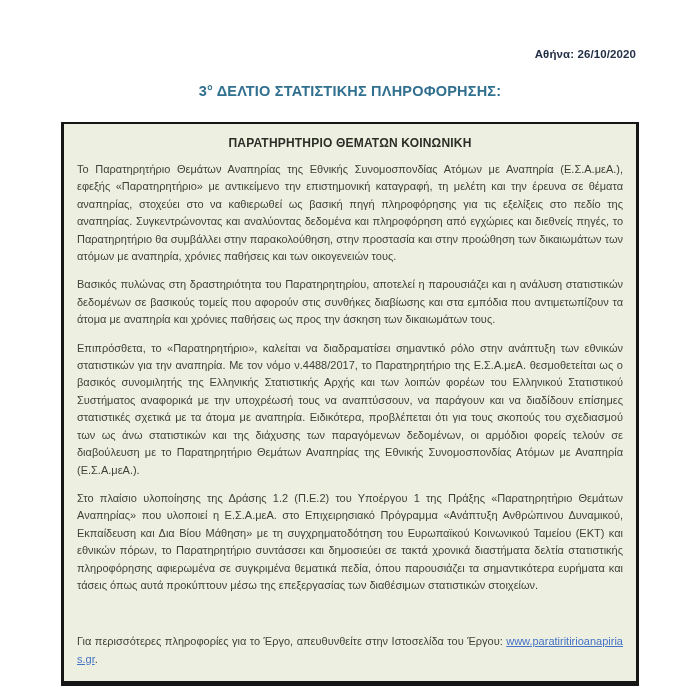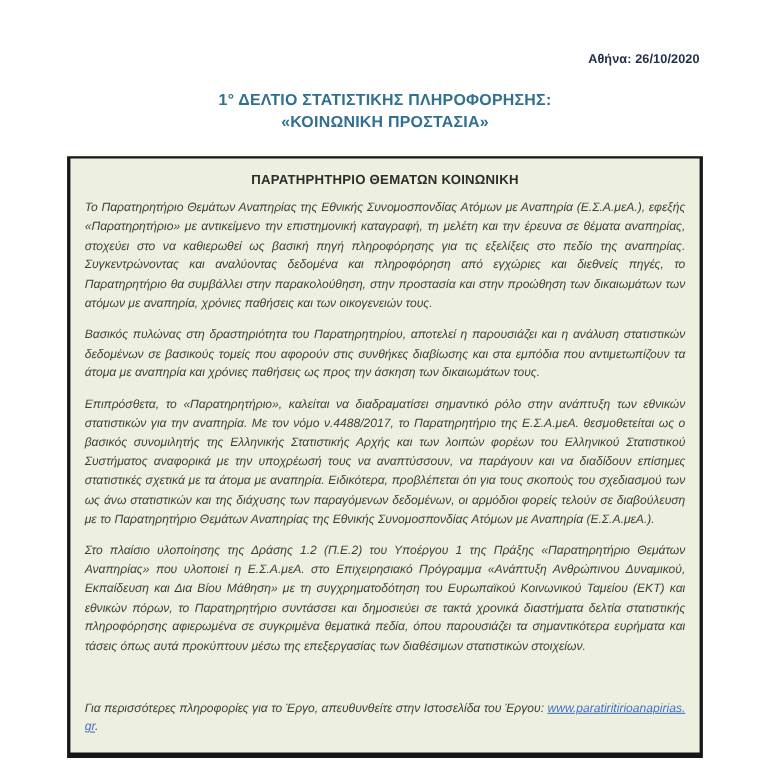--- a/index.html
+++ b/index.html
@@ -48,40 +48,38 @@
     color:#2B2E26;
     margin:3px 0 3px 0;
     letter-spacing:.2px;
   }
   .info-box p{
     font-size:11px;
     line-height:17.4px;
     text-align:justify;
     margin-top:11px;
     color:var(--body_text);
-    font-style:italic;
   }
   .info-box p:last-child{margin-bottom:2px;margin-top:39px;}
   a.site-link{
     color:var(--link);
     text-decoration:underline;
     cursor:pointer;
     word-break:break-all;
   }
 </style>
 </head>
 <body>
 
 <div class="page">
 
   <div class="date-line">Αθήνα: 26/10/2020</div>
 
   <div class="doc-title">
-    <div>1° ΔΕΛΤΙΟ ΣΤΑΤΙΣΤΙΚΗΣ ΠΛΗΡΟΦΟΡΗΣΗΣ:</div>
-    <div>«ΚΟΙΝΩΝΙΚΗ ΠΡΟΣΤΑΣΙΑ»</div>
+    <div>3° ΔΕΛΤΙΟ ΣΤΑΤΙΣΤΙΚΗΣ ΠΛΗΡΟΦΟΡΗΣΗΣ:</div>
   </div>
 
   <div class="info-box">
     <div class="box-header">ΠΑΡΑΤΗΡΗΤΗΡΙΟ ΘΕΜΑΤΩΝ ΚΟΙΝΩΝΙΚΗ</div>
 
     <p>Το Παρατηρητήριο Θεμάτων Αναπηρίας της Εθνικής Συνομοσπονδίας Ατόμων με Αναπηρία (Ε.Σ.Α.μεΑ.), εφεξής «Παρατηρητήριο» με αντικείμενο την επιστημονική καταγραφή, τη μελέτη και την έρευνα σε θέματα αναπηρίας, στοχεύει στο να καθιερωθεί ως βασική πηγή πληροφόρησης για τις εξελίξεις στο πεδίο της αναπηρίας. Συγκεντρώνοντας και αναλύοντας δεδομένα και πληροφόρηση από εγχώριες και διεθνείς πηγές, το Παρατηρητήριο θα συμβάλλει στην παρακολούθηση, στην προστασία και στην προώθηση των δικαιωμάτων των ατόμων με αναπηρία, χρόνιες παθήσεις και των οικογενειών τους.</p>
 
     <p>Βασικός πυλώνας στη δραστηριότητα του Παρατηρητηρίου, αποτελεί η παρουσιάζει και η ανάλυση στατιστικών δεδομένων σε βασικούς τομείς που αφορούν στις συνθήκες διαβίωσης και στα εμπόδια που αντιμετωπίζουν τα άτομα με αναπηρία και χρόνιες παθήσεις ως προς την άσκηση των δικαιωμάτων τους.</p>
 
     <p>Επιπρόσθετα, το «Παρατηρητήριο», καλείται να διαδραματίσει σημαντικό ρόλο στην ανάπτυξη των εθνικών στατιστικών για την αναπηρία. Με τον νόμο ν.4488/2017, το Παρατηρητήριο της Ε.Σ.Α.μεΑ. θεσμοθετείται ως ο βασικός συνομιλητής της Ελληνικής Στατιστικής Αρχής και των λοιπών φορέων του Ελληνικού Στατιστικού Συστήματος αναφορικά με την υποχρέωσή τους να αναπτύσσουν, να παράγουν και να διαδίδουν επίσημες στατιστικές σχετικά με τα άτομα με αναπηρία. Ειδικότερα, προβλέπεται ότι για τους σκοπούς του σχεδιασμού των ως άνω στατιστικών και της διάχυσης των παραγόμενων δεδομένων, οι αρμόδιοι φορείς τελούν σε διαβούλευση με το Παρατηρητήριο Θεμάτων Αναπηρίας της Εθνικής Συνομοσπονδίας Ατόμων με Αναπηρία (Ε.Σ.Α.μεΑ.).</p>

